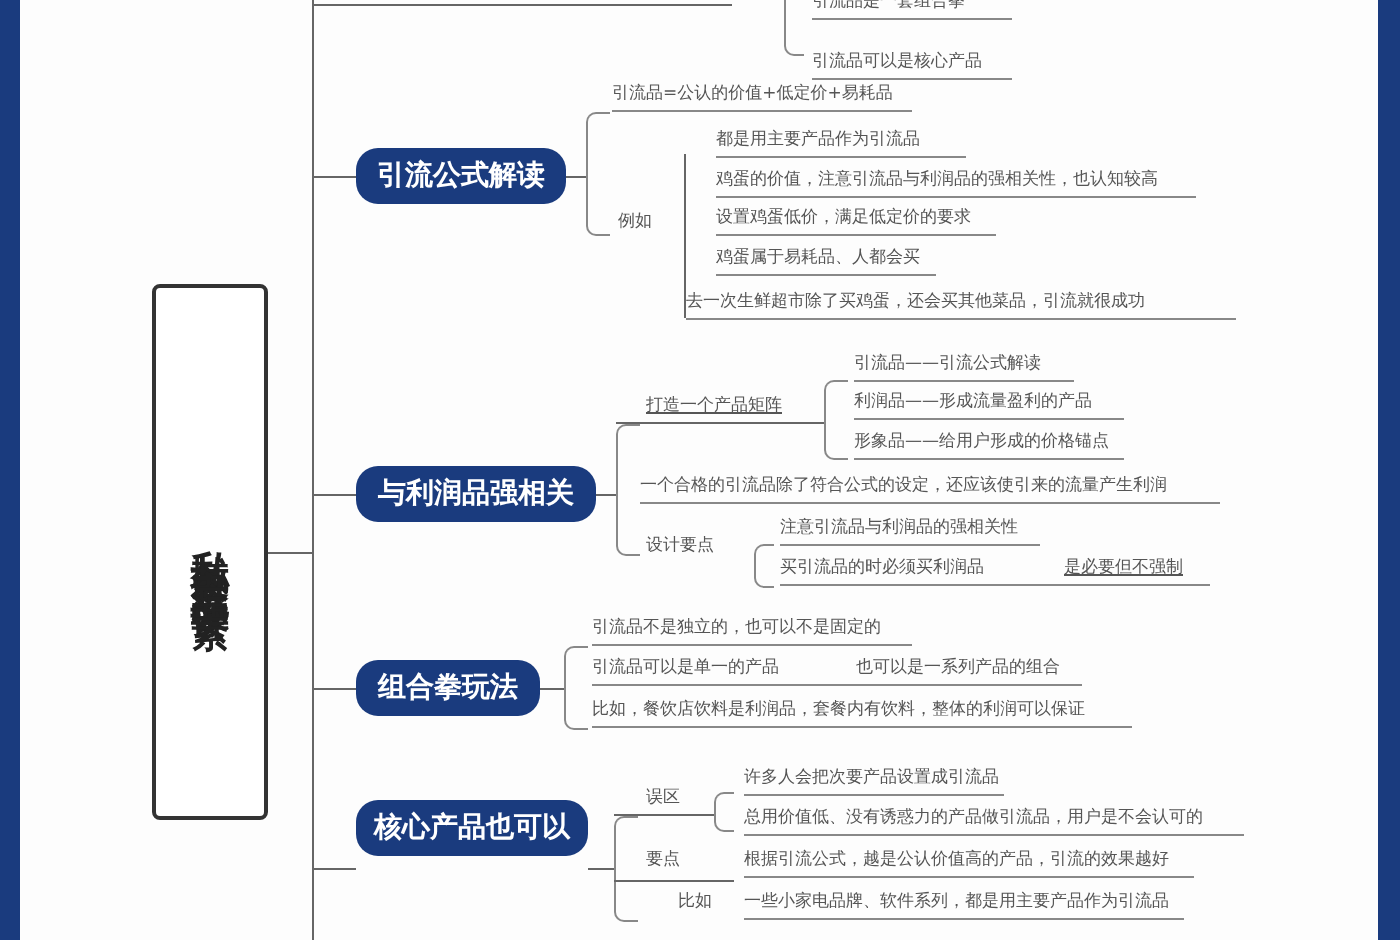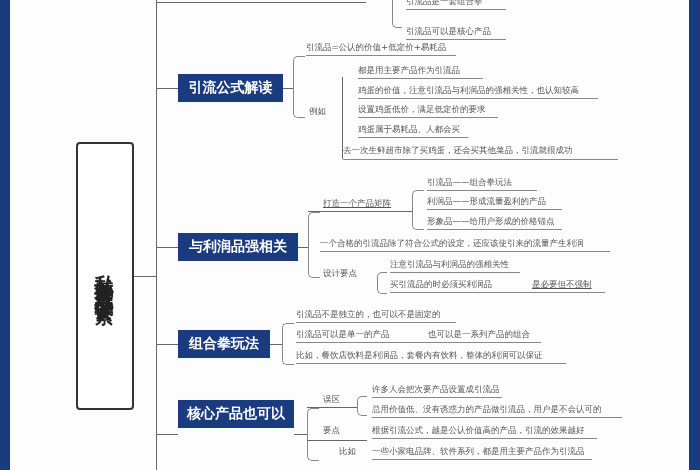--- a/index.html
+++ b/index.html
@@ -23,21 +23,21 @@
     }
 
     .line { position: absolute; background: #666; }
     .h { height: 1px; }
     .v { width: 1px; }
 
     .branch {
       position: absolute; background: #1a3b7e; color: #fff;
       font-size: 14px; font-weight: bold;
       display: flex; align-items: center; justify-content: center;
-      height: 28px; box-sizing: border-box; white-space: nowrap;
+      height: 28px; box-sizing: border-box; white-space: nowrap; border-radius: 11px;
     }
 
     .t {
       position: absolute; font-size: 8.5px; color: #555; white-space: nowrap;
       line-height: 11px;
     }
     .ul { border-bottom: 1px solid #888; padding-bottom: 2px; }
 
     .bracket {
       position: absolute; border: 1px solid #888; border-right: none;
@@ -79,21 +79,21 @@
 
 <div class="line h" style="left:156px; top:247px; width:22px;"></div>
 <div class="branch" style="left:178px; top:233px; width:120px;">
   <span>与利润品强相关</span>
 </div>
 <div class="line h" style="left:298px; top:247px; width:10px;"></div>
 <div class="bracket" style="left:308px; top:212px; width:12px; height:66px;"></div>
 <div class="t" style="left:323px; top:198px;text-decoration:underline;">打造一个产品矩阵</div>
 <div class="line h" style="left:308px; top:211px; width:105px;"></div>
 <div class="bracket" style="left:412px; top:190px; width:12px; height:40px;"></div>
-<div class="t ul" style="left:427px; top:177px; width:110px;">引流品——组合拳玩法</div>
+<div class="t ul" style="left:427px; top:177px; width:110px;">引流品——引流公式解读</div>
 <div class="t ul" style="left:427px; top:196px; width:135px;">利润品——形成流量盈利的产品</div>
 <div class="t ul" style="left:427px; top:216px; width:135px;">形象品——给用户形成的价格锚点</div>
 <div class="t ul" style="left:320px; top:238px; width:290px;">一个合格的引流品除了符合公式的设定，还应该使引来的流量产生利润</div>
 <div class="t" style="left:323px; top:268px;">设计要点</div>
 <div class="bracket" style="left:377px; top:272px; width:10px; height:22px;"></div>
 <div class="t ul" style="left:390px; top:259px; width:130px;">注意引流品与利润品的强相关性</div>
 <div class="t ul" style="left:390px; top:279px; width:215px;">买引流品的时必须买利润品</div>
 <div class="t" style="left:532px; top:279px;text-decoration:underline;">是必要但不强制</div>
 
 <div class="line h" style="left:156px; top:344px; width:22px;"></div>

